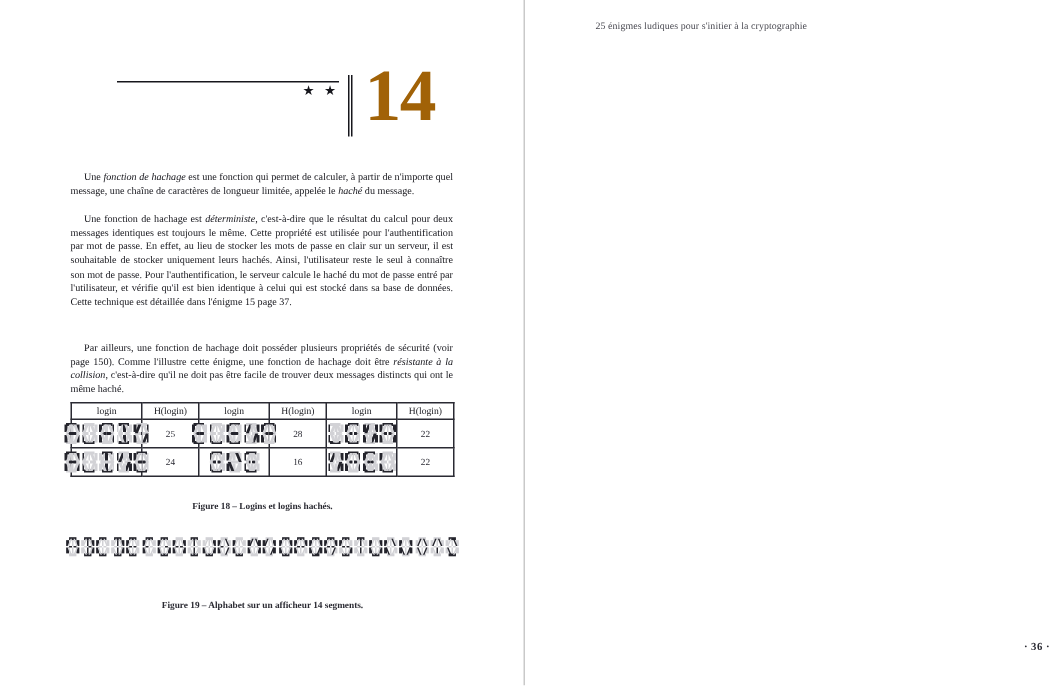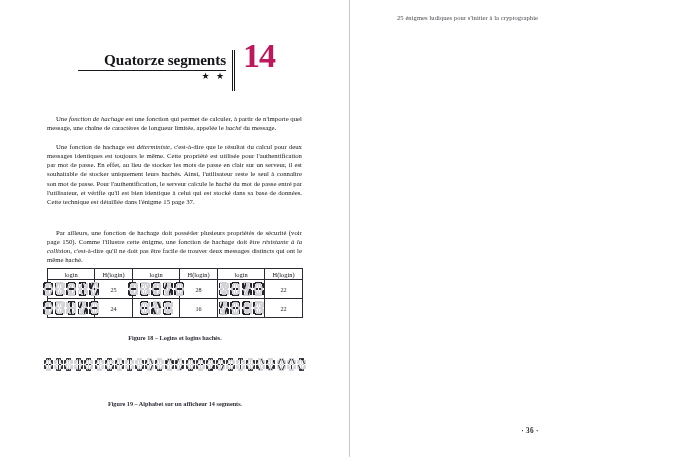--- a/index.html
+++ b/index.html
@@ -41,21 +41,21 @@
     position: absolute;
     bottom: 22px;
     width: 100%;
     text-align: center;
     font-size: 7.2px;
     font-weight: bold;
     color: #2b2b33;
     letter-spacing: 0.3px;
   }
   .page-left .folio { padding-right: 18px; }
-  .page-right .folio { padding-left: 10px; }
+  .page-right .folio { padding-left: 10px; text-align: right; }
 
   
   .chapter-head {
     position: absolute;
     left: 78px; top: 52px;
     width: 240px;
     height: 48px;
   }
   .chapter-title-wrap {
     position: absolute;
@@ -86,23 +86,23 @@
   .chapter-bar {
     position: absolute;
     left: 154px; top: -2px;
     width: 3.4px; height: 41px;
     border-left: 1.1px solid #16161c;
     border-right: 1.1px solid #16161c;
   }
   .chapter-number {
     position: absolute;
     left: 165px; top: -13px;
-    font-size: 34px;
+    font-size: 49px;
     font-weight: bold;
-    color: #be185d;
+    color: #a16207;
     line-height: 1;
     letter-spacing: -1px;
   }
 
   
   .body-col {
     position: absolute;
     left: 47px;
     width: 255px;
     font-size: 6.75px;
@@ -226,21 +226,20 @@
 <body>
 
 <div id="stage">
 
   <div class="gutter"></div>
 
   <div class="page page-left">
 
     <div class="chapter-head">
       <div class="chapter-title-wrap">
-        <div class="chapter-title">Quatorze segments</div>
         <div class="chapter-rule"></div>
         <div class="chapter-stars">★ ★</div>
       </div>
       <div class="chapter-bar"></div>
       <div class="chapter-number">14</div>
     </div>
 
     <div class="body-col" style="top:114px;">
       <p class="first"><span>Une <i>fonction de hachage</i> est une fonction qui permet de calculer, à partir de n'importe quel message, une chaîne de caractères de longueur limitée, appelée le <i>haché</i> du message.</span></p>
     </div>

